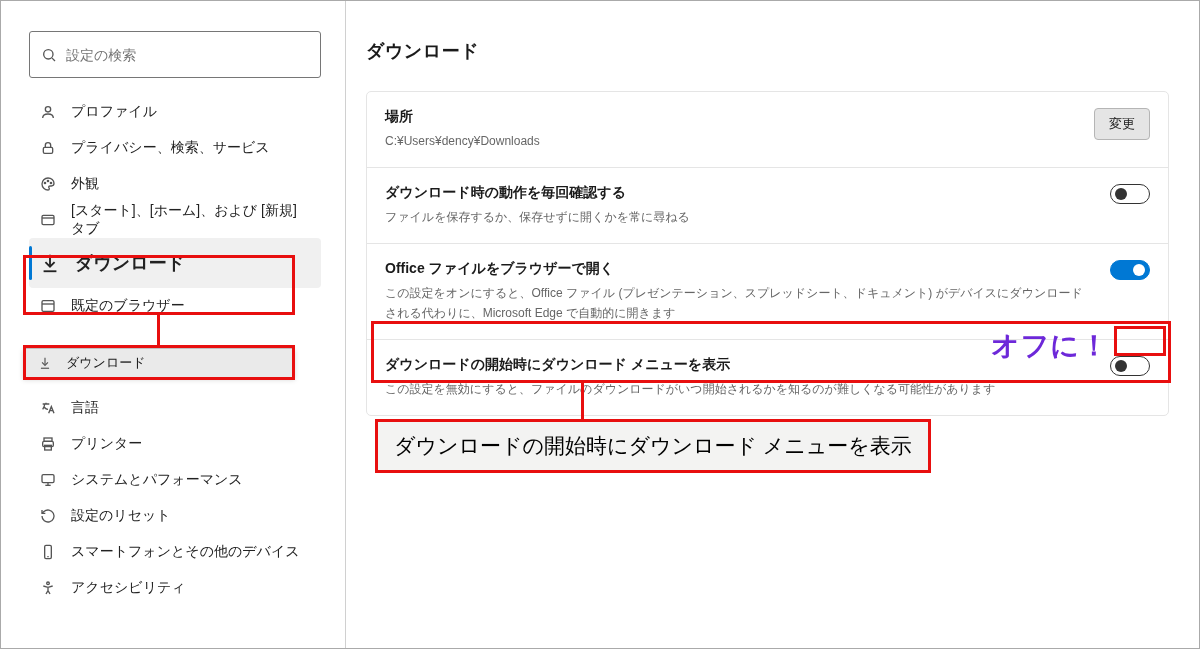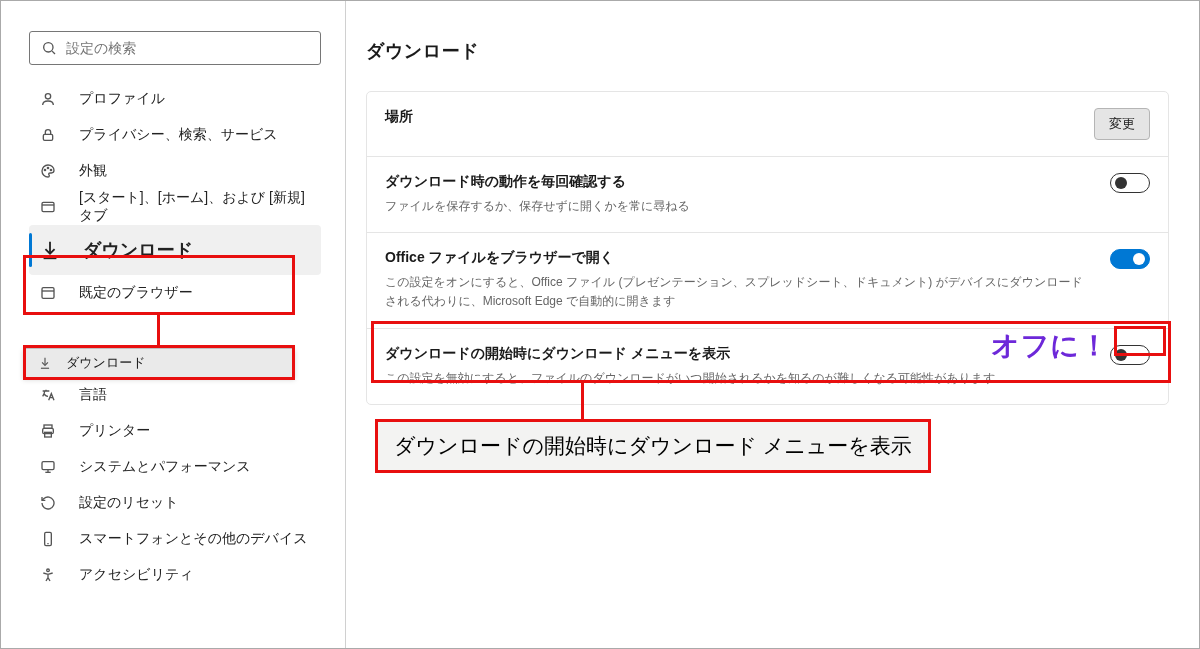--- a/index.html
+++ b/index.html
@@ -24,37 +24,37 @@
   .sidebar h1 {
     font-size: 22px;
     font-weight: 600;
     margin-bottom: 20px;
   }
   .search-wrap {
     display: flex;
     align-items: center;
     border: 1px solid #767676;
     border-radius: 3px;
-    height: 34px;
+    height: 47px;
     padding: 0 10px;
     margin-bottom: 16px;
     gap: 8px;
   }
   .search-wrap input {
     border: none;
     outline: none;
     font-size: 14px;
     flex: 1;
     color: #666;
     background: transparent;
   }
   .nav-item {
     display: flex;
     align-items: center;
-    gap: 22px;
+    gap: 14px;
     height: 36px;
     padding: 0 10px;
     border-radius: 4px;
     font-size: 14px;
     color: #222;
     position: relative;
   }
   .nav-item.active {
     background: #f0f0f0;
     font-weight: 600;
@@ -300,20 +300,21 @@
     </div>
   </aside>
 
   <main class="main">
     <h2>ダウンロード</h2>
     <div class="card">
 
       <div class="row">
         <div class="row-left">
           <div class="row-title">場所</div>
+          <div class="row-sub">C:¥Users¥dency¥Downloads</div>
         </div>
         <button class="btn-outline">変更</button>
       </div>
 
       <div class="row">
         <div class="row-left">
           <div class="row-title">ダウンロード時の動作を毎回確認する</div>
           <div class="row-sub">ファイルを保存するか、保存せずに開くかを常に尋ねる</div>
         </div>
         <div class="toggle"></div>

